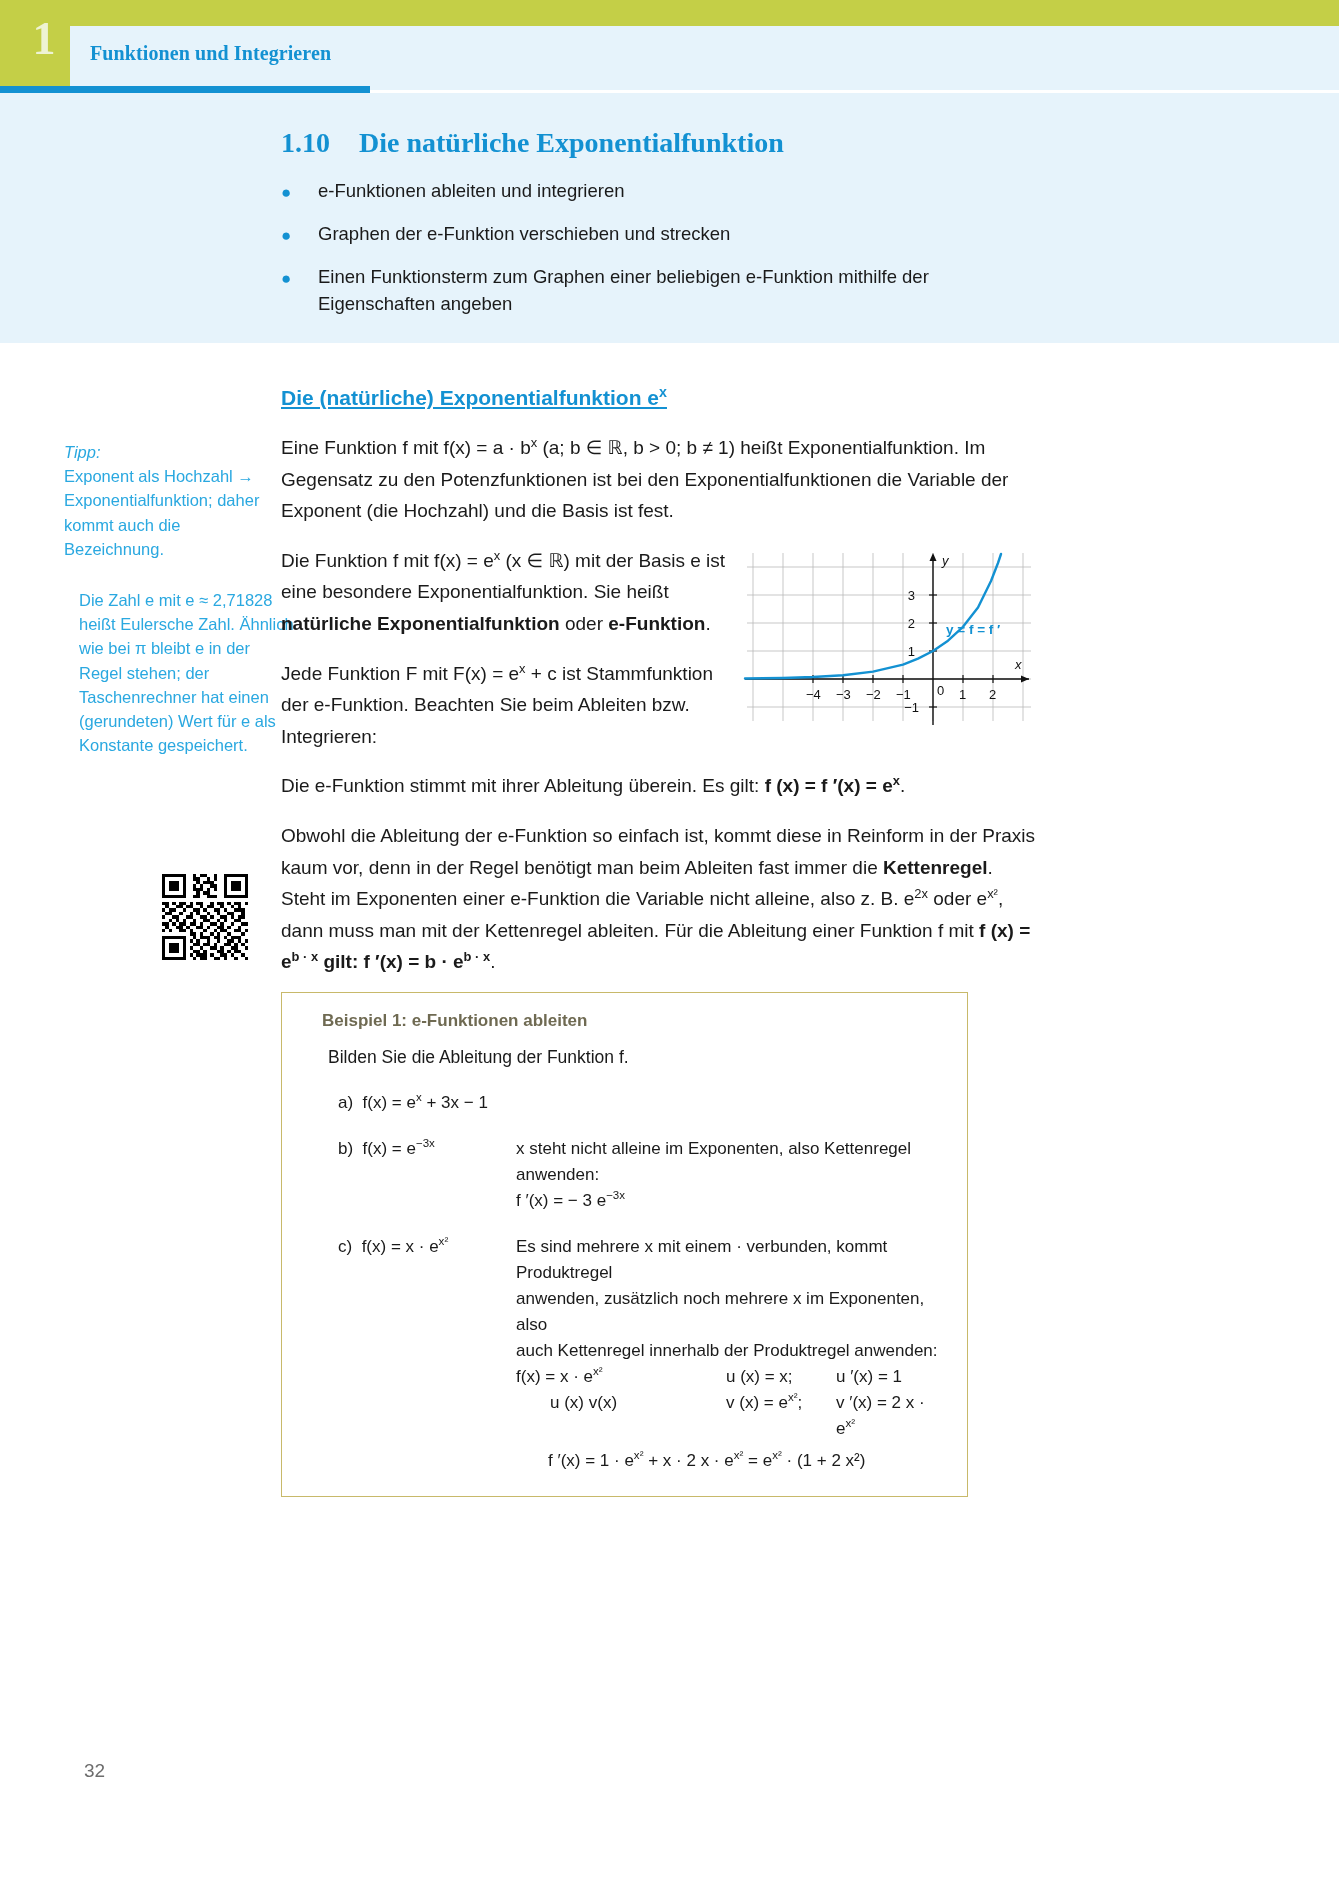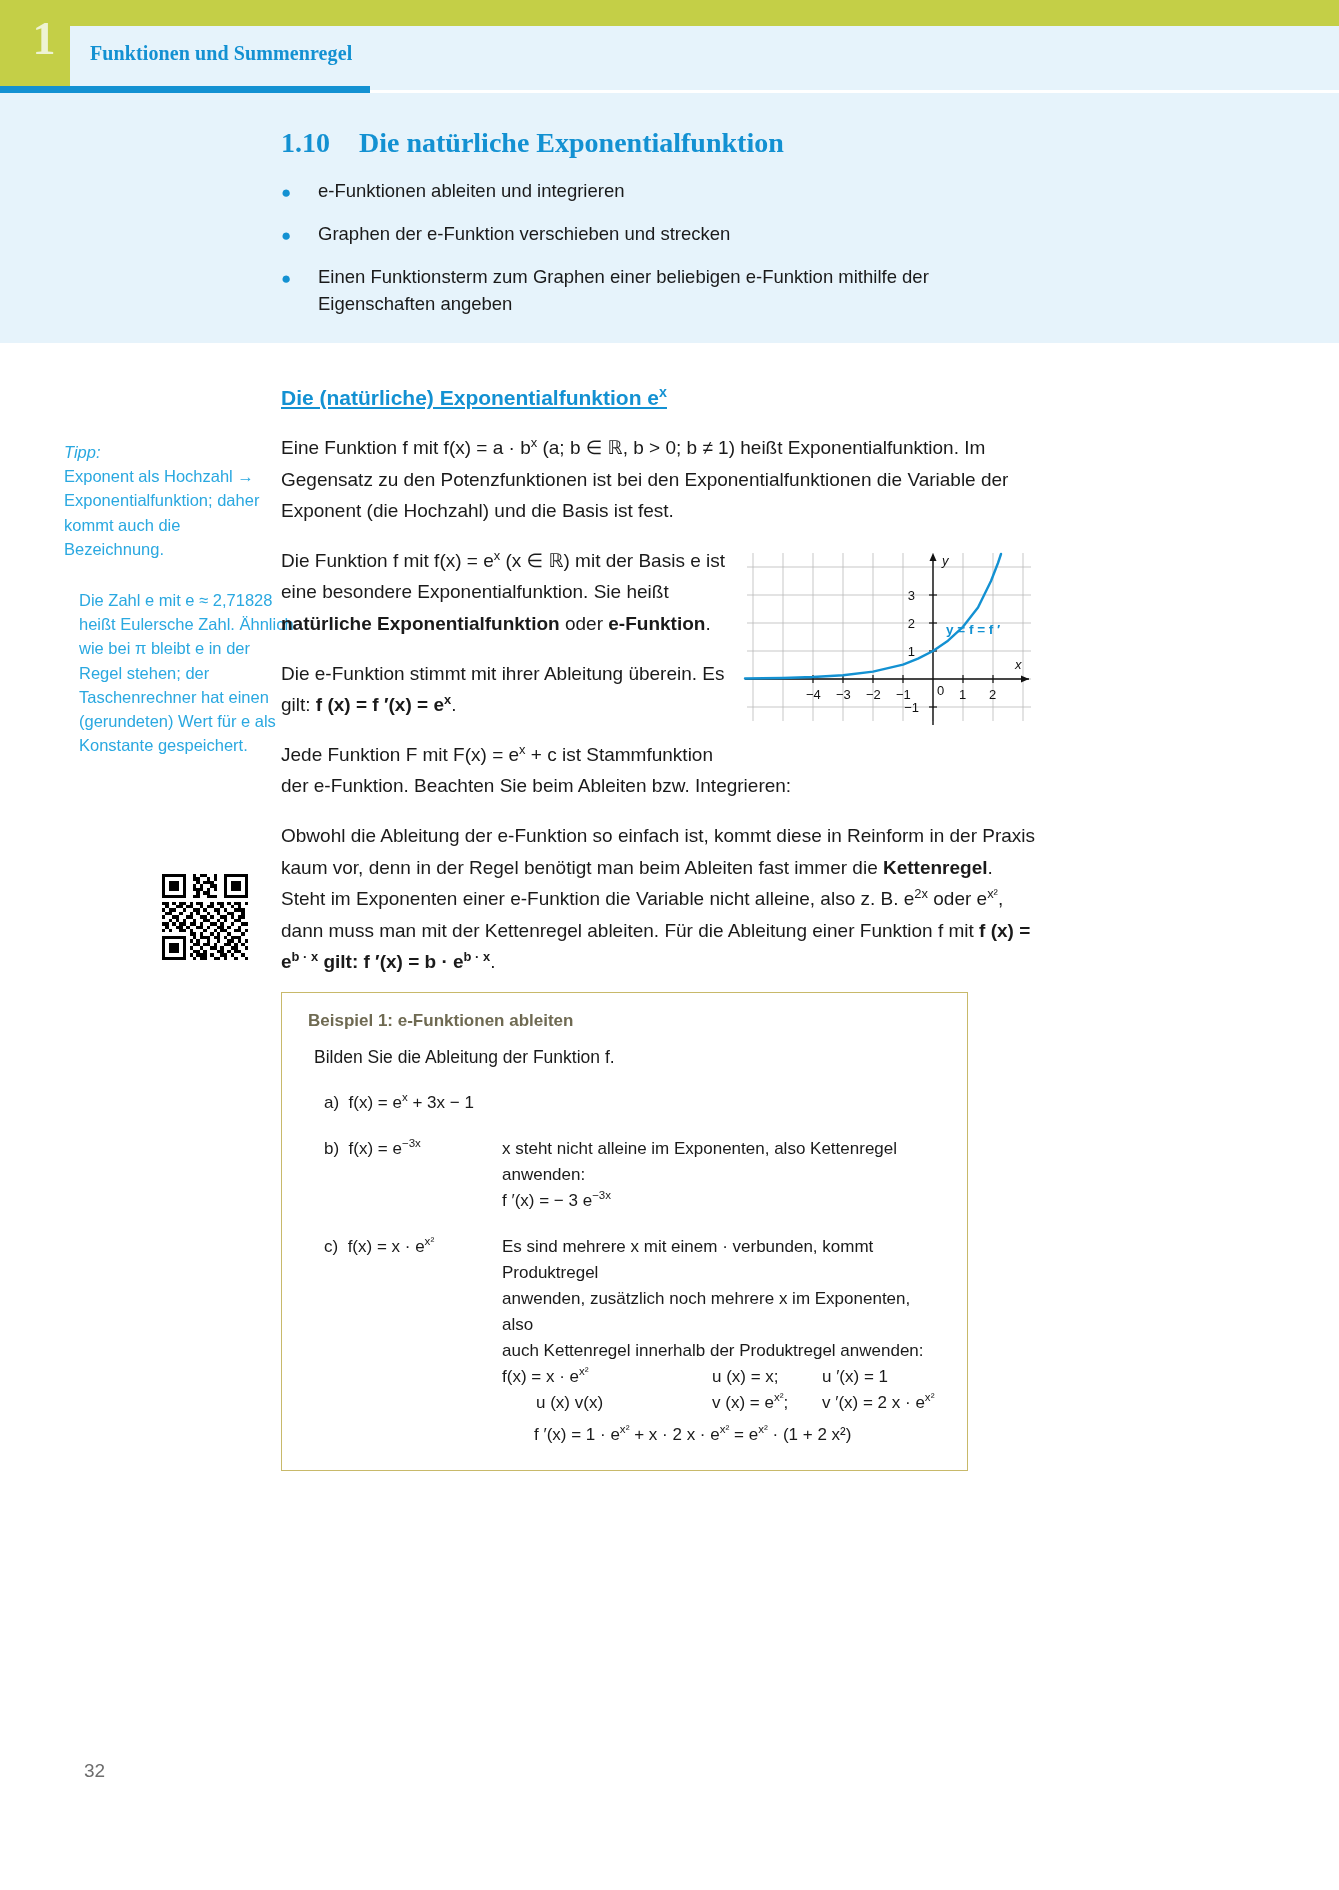--- a/index.html
+++ b/index.html
@@ -134,21 +134,21 @@
   
   #graph-fig { width: 290px; height: 185px; display:block; }
 
   
   #example-box {
     position: absolute;
     left: 281px; top: 992px;
     width: 687px;
     border: 1px solid #c8b96a;
     background: #ffffff;
-    padding: 18px 22px 22px 24px;
+    padding: 18px 22px 22px 38px;
   }
   #example-title {
     font-weight: bold;
     font-size: 17px;
     color: #6f6a52;
     margin: 0 0 16px 2px;
   }
   #example-intro {
     font-size: 17.5px;
     color: #1a1a1a;
@@ -181,21 +181,21 @@
     font-size: 19px;
     color: #6d6d6d;
   }
 </style>
 </head>
 <body>
 
 <div id="top-band"></div>
 <div id="header-strip"></div>
 <div id="chapter-badge">1</div>
-<div id="header-title">Funktionen und Summenregel</div>
+<div id="header-title">Funktionen und Integrieren</div>
 <div id="header-rule"></div>
 
 <div id="objectives-panel">
 
   <div id="section-heading">
     <span class="num">1.10</span><span>Die natürliche Exponentialfunktion</span>
   </div>
 
   <div class="objective" id="obj-0">
     <span class="bullet">●</span>
@@ -449,23 +449,23 @@
         <text x="194" y="146">0</text>
         <text x="199" y="16" font-style="italic">y</text>
         <text x="272" y="120" font-style="italic">x</text>
       </g>
       <text x="203" y="85" font-family="Liberation Sans, sans-serif" font-size="13.5" font-weight="bold" fill="#1391d2">y = f = f ′</text>
     </svg>
   </div>
 
   <p class="para"><span>Die Funktion f mit  f(x) = e</span><sup>x</sup><span> (x ∈ ℝ)  mit der Basis e ist eine besondere Exponentialfunktion. Sie heißt </span><b>natürliche Exponentialfunktion</b><span> oder </span><b>e-Funktion</b><span>.</span></p>
 
+  <p class="para"><span>Jede Funktion F mit  F(x) = e</span><sup>x</sup><span> + c  ist Stammfunktion der e-Funktion. Beachten Sie beim Ableiten bzw. Integrieren:</span></p>
+
   <p class="para"><span>Die e-Funktion stimmt mit ihrer Ableitung überein. Es gilt:  </span><b><span>f (x) = f ′(x) = e</span><sup>x</sup></b><span>.</span></p>
-
-  <p class="para"><span>Jede Funktion F mit  F(x) = e</span><sup>x</sup><span> + c  ist Stammfunktion der e-Funktion. Beachten Sie beim Ableiten bzw. Integrieren:</span></p>
 
   <p class="para"><span>Obwohl die Ableitung der e-Funktion so einfach ist, kommt diese in Reinform in der Praxis kaum vor, denn in der Regel benötigt man beim Ableiten fast immer die </span><b>Kettenregel</b><span>. Steht im Exponenten einer e-Funktion die Variable nicht alleine, also z. B. e</span><sup>2x</sup><span> oder e</span><sup>x²</sup><span>, dann muss man mit der Kettenregel ableiten. Für die Ableitung einer Funktion f mit  </span><b><span>f (x) = e</span><sup>b · x</sup></b><b>  gilt:  </b><b><span>f ′(x) = b · e</span><sup>b · x</sup></b><span>.</span></p>
 
 </div>
 
 <div id="example-box">
   <div id="example-title">Beispiel 1: e-Funktionen ableiten</div>
   <div id="example-intro">Bilden Sie die Ableitung der Funktion f.</div>
 
   <div class="ex-item">

